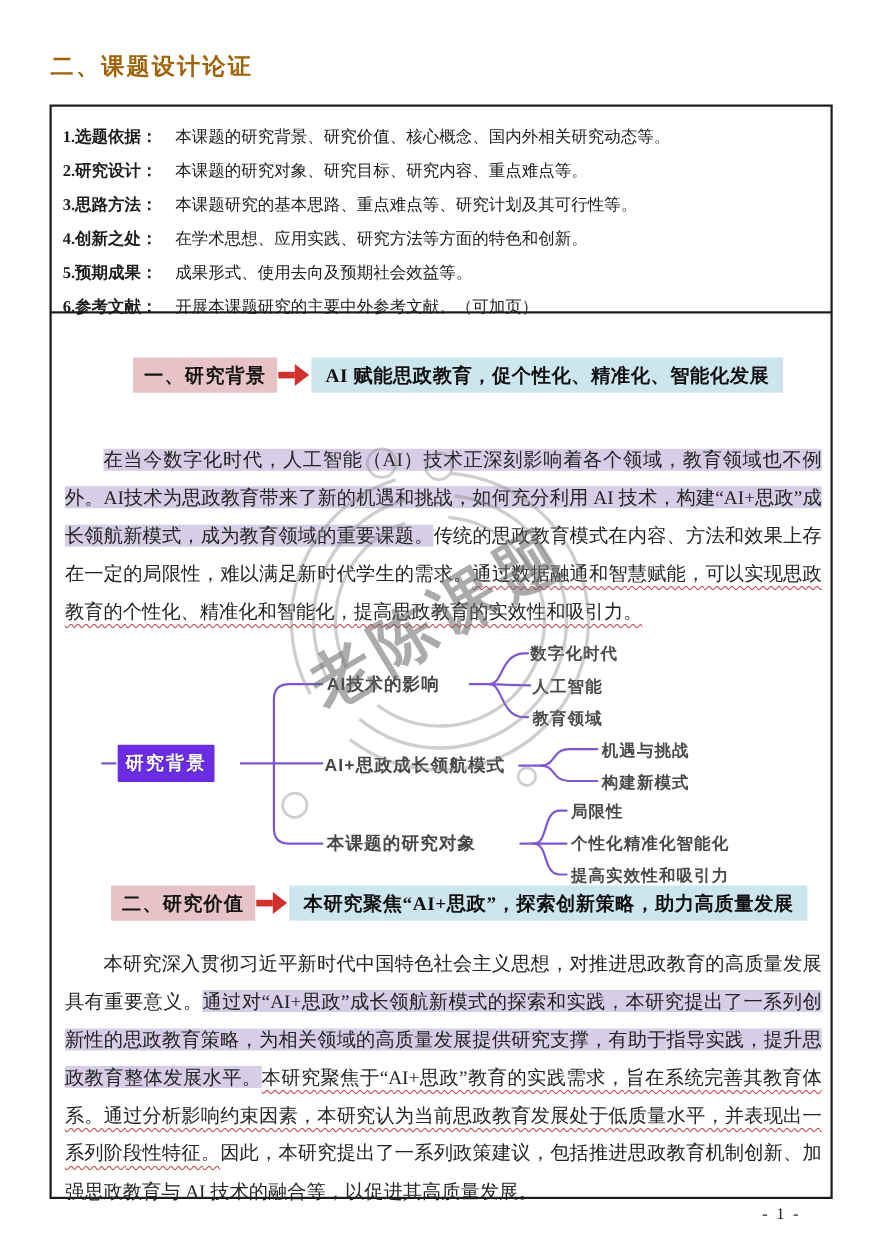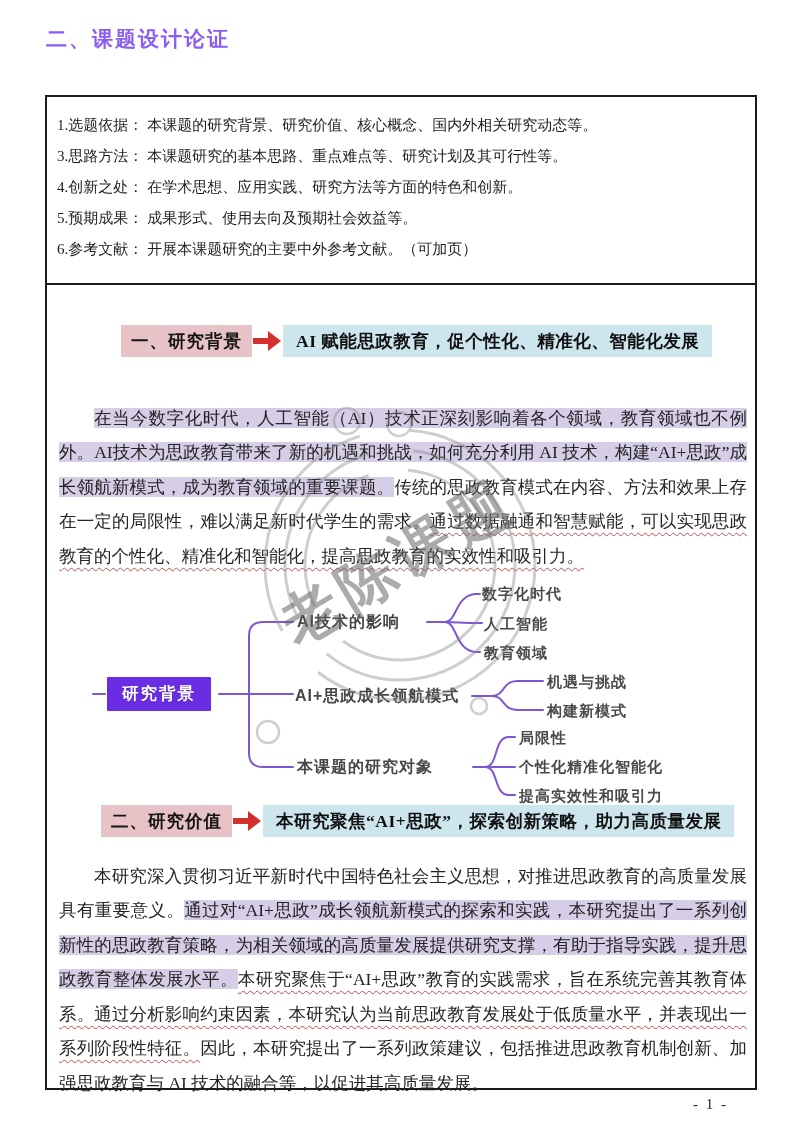--- a/index.html
+++ b/index.html
@@ -1,28 +1,28 @@
 <!DOCTYPE html>
 <html><head>
 <meta charset="utf-8">
 <style>
   html,body { margin:0; padding:0; }
   body { width:800px; height:1132px; background:#ffffff; position:relative;
          font-family:"Liberation Serif","DejaVu Serif",serif; color:#222; overflow:hidden; }
 
-  .doc-title { position:absolute; left:46px; top:25px;
+  .doc-title { position:absolute; left:46px; top:46px;
                font-family:"Liberation Sans","DejaVu Sans",sans-serif;
-               font-weight:bold; font-size:21px; letter-spacing:2px; color:#8b5cf6; }
+               font-weight:bold; font-size:21px; letter-spacing:2px; color:#a16207; }
 
   .main-box { position:absolute; left:45px; top:95px; width:712px; height:995px;
               border:2.5px solid #1b1b1b; box-sizing:border-box; }
 
   .instructions { position:absolute; top:13px; left:10px; right:6px; font-size:15px; color:#1d1d1d; }
   .instr-item { line-height:31px; white-space:nowrap; }
-  .instr-label { font-weight:normal; margin-right:4px;text-align:right; }
+  .instr-label { font-weight:bold; margin-right:16px;text-align:right; }
 
   .divider { position:absolute; top:186px; left:-1px; right:-1px; border-top:2.5px solid #1b1b1b; }
 
   .main-title { position:absolute; top:197px; left:0; width:100%; text-align:center;
                 font-weight:bold; font-size:20px; color:#c5262a; letter-spacing:1px; }
 
   .section-row { position:absolute; left:38px; display:flex; align-items:center; }
   .section-row.s1 { top:228px;padding-left:36px; }
   .section-row.s2 { top:708px;padding-left:16px; }
   .section-label { background:#e7c2c6; font-weight:bold; font-size:17.5px; color:#141414;
@@ -38,21 +38,21 @@
           text-align:justify; text-indent:2em; color:#242424; }
   .para1 { top:286px; }
   .para2 { top:744px; }
   .hl   { background:#d6cde6; }
   .wavy { text-decoration:underline; text-decoration-style:wavy;
           text-decoration-color:#c4504f; text-decoration-thickness:1px; text-underline-offset:5px; }
 
   .mindmap { position:absolute; top:465px; left:0; width:712px; height:250px;
              font-family:"Liberation Sans","DejaVu Sans",sans-serif; }
   .mindmap svg.links { position:absolute; left:0; top:0; }
-  .mm-root { position:absolute; left:60px; top:115px; width:104px; height:34px;
+  .mm-root { position:absolute; left:60px; top:115px; width:88px; height:34px;
              background:#6a2de4; color:#fff; border-radius:1px;
              display:flex; align-items:center; justify-content:center;
              font-weight:bold; font-size:16.5px; letter-spacing:2px;
              text-shadow:0 1px 1px rgba(0,0,0,.25); }
   .mm-branch { position:absolute; font-weight:bold; font-size:16px; color:#474747;
                letter-spacing:1px; white-space:nowrap; }
   .mm-leaf   { position:absolute; font-weight:bold; font-size:15px; color:#4a4a4a;
                letter-spacing:1px; white-space:nowrap; }
 
   .page-number { position:absolute; left:693px; top:1096px; font-size:15px; color:#222; letter-spacing:2px; }
@@ -68,20 +68,23 @@
 </head>
 <body>
 
 <div class="doc-title">二、课题设计论证</div>
 
 <div class="main-box">
 
   <div class="instructions">
     <div class="instr-item">
       <span class="instr-label">1.选题依据：</span><span>本课题的研究背景、研究价值、核心概念、国内外相关研究动态等。</span>
+    </div>
+    <div class="instr-item">
+      <span class="instr-label">2.研究设计：</span><span>本课题的研究对象、研究目标、研究内容、重点难点等。</span>
     </div>
     <div class="instr-item">
       <span class="instr-label">3.思路方法：</span><span>本课题研究的基本思路、重点难点等、研究计划及其可行性等。</span>
     </div>
     <div class="instr-item">
       <span class="instr-label">4.创新之处：</span><span>在学术思想、应用实践、研究方法等方面的特色和创新。</span>
     </div>
     <div class="instr-item">
       <span class="instr-label">5.预期成果：</span><span>成果形式、使用去向及预期社会效益等。</span>
     </div>

